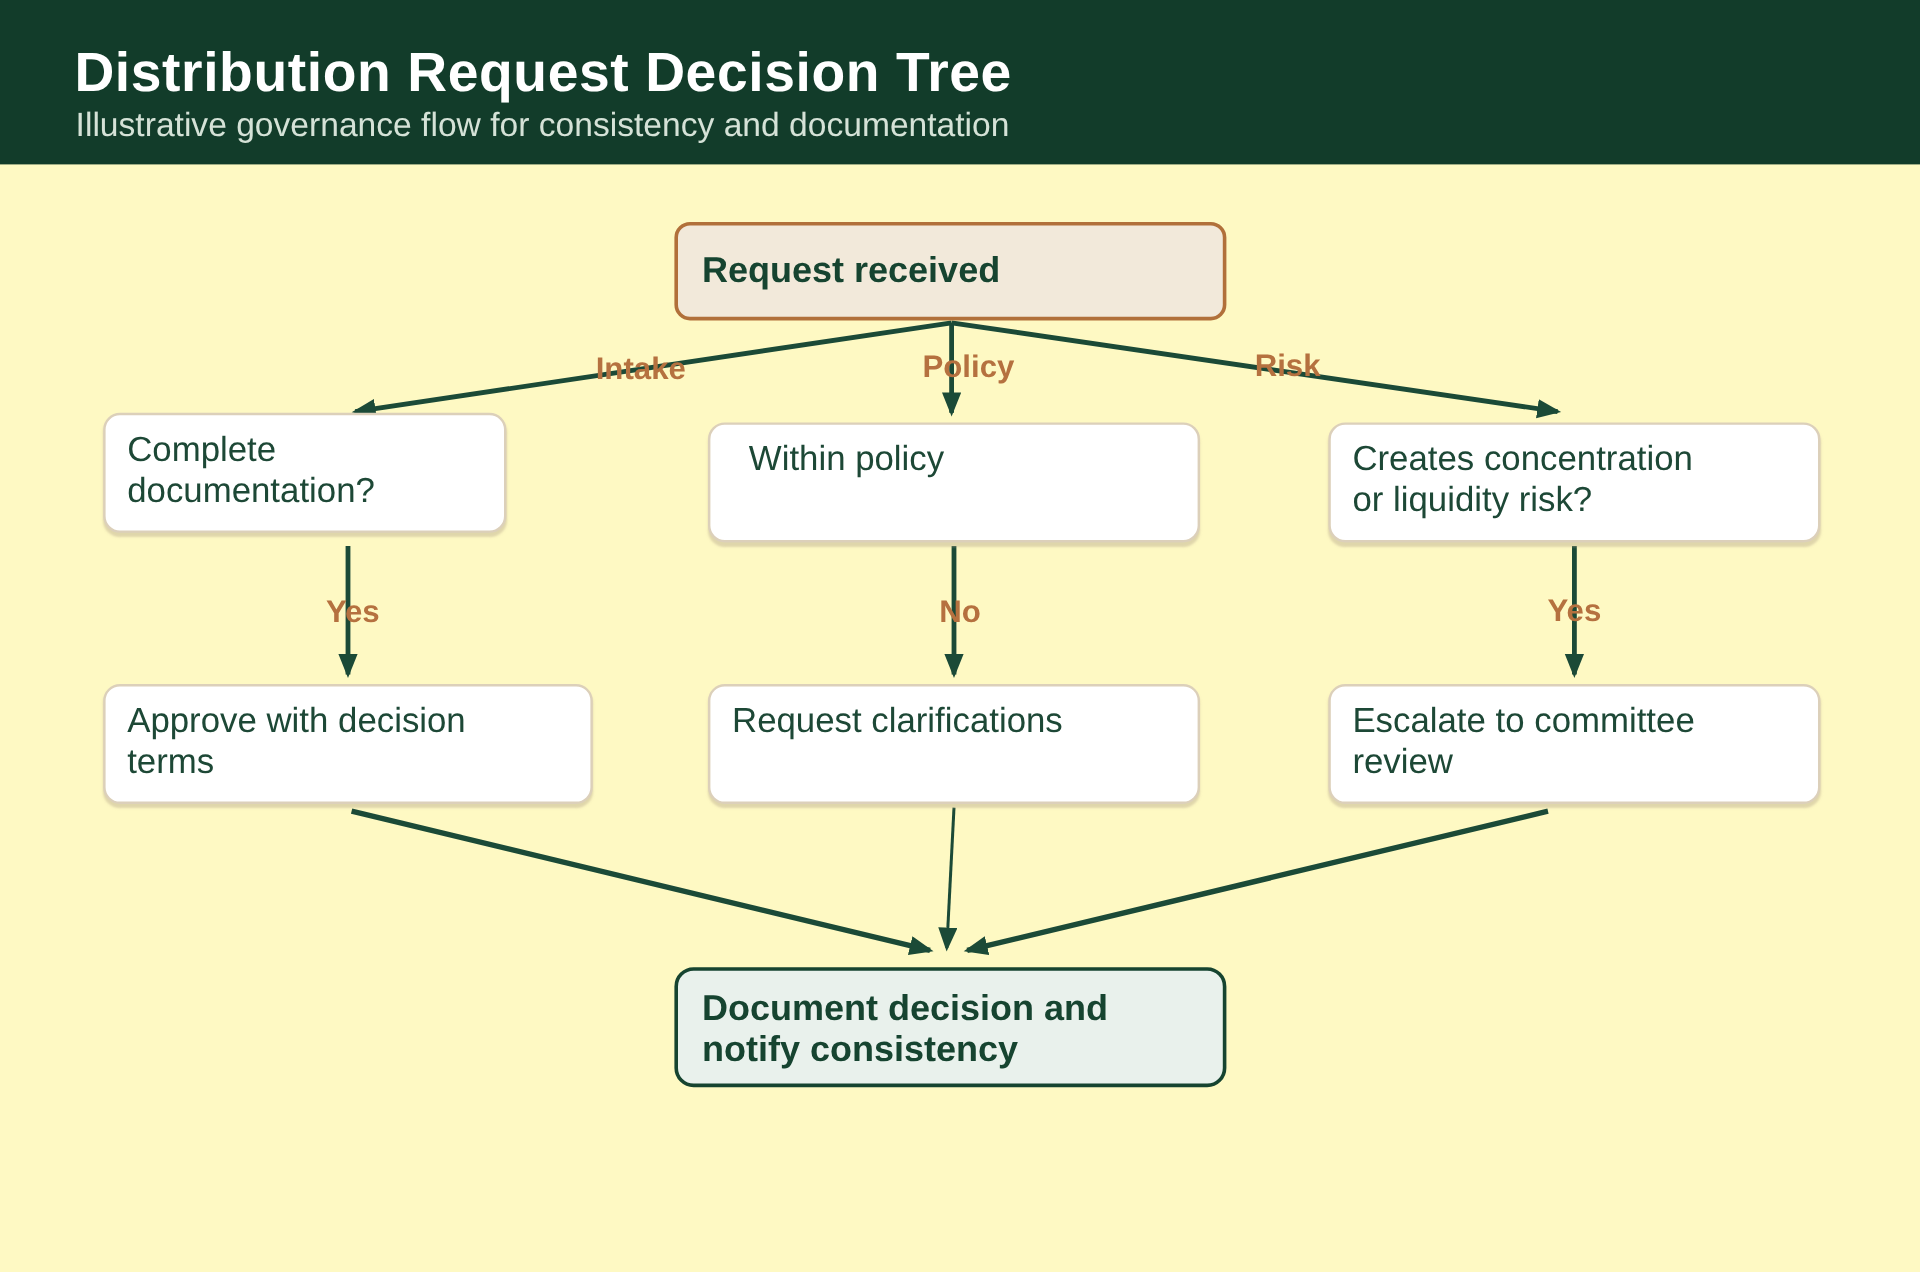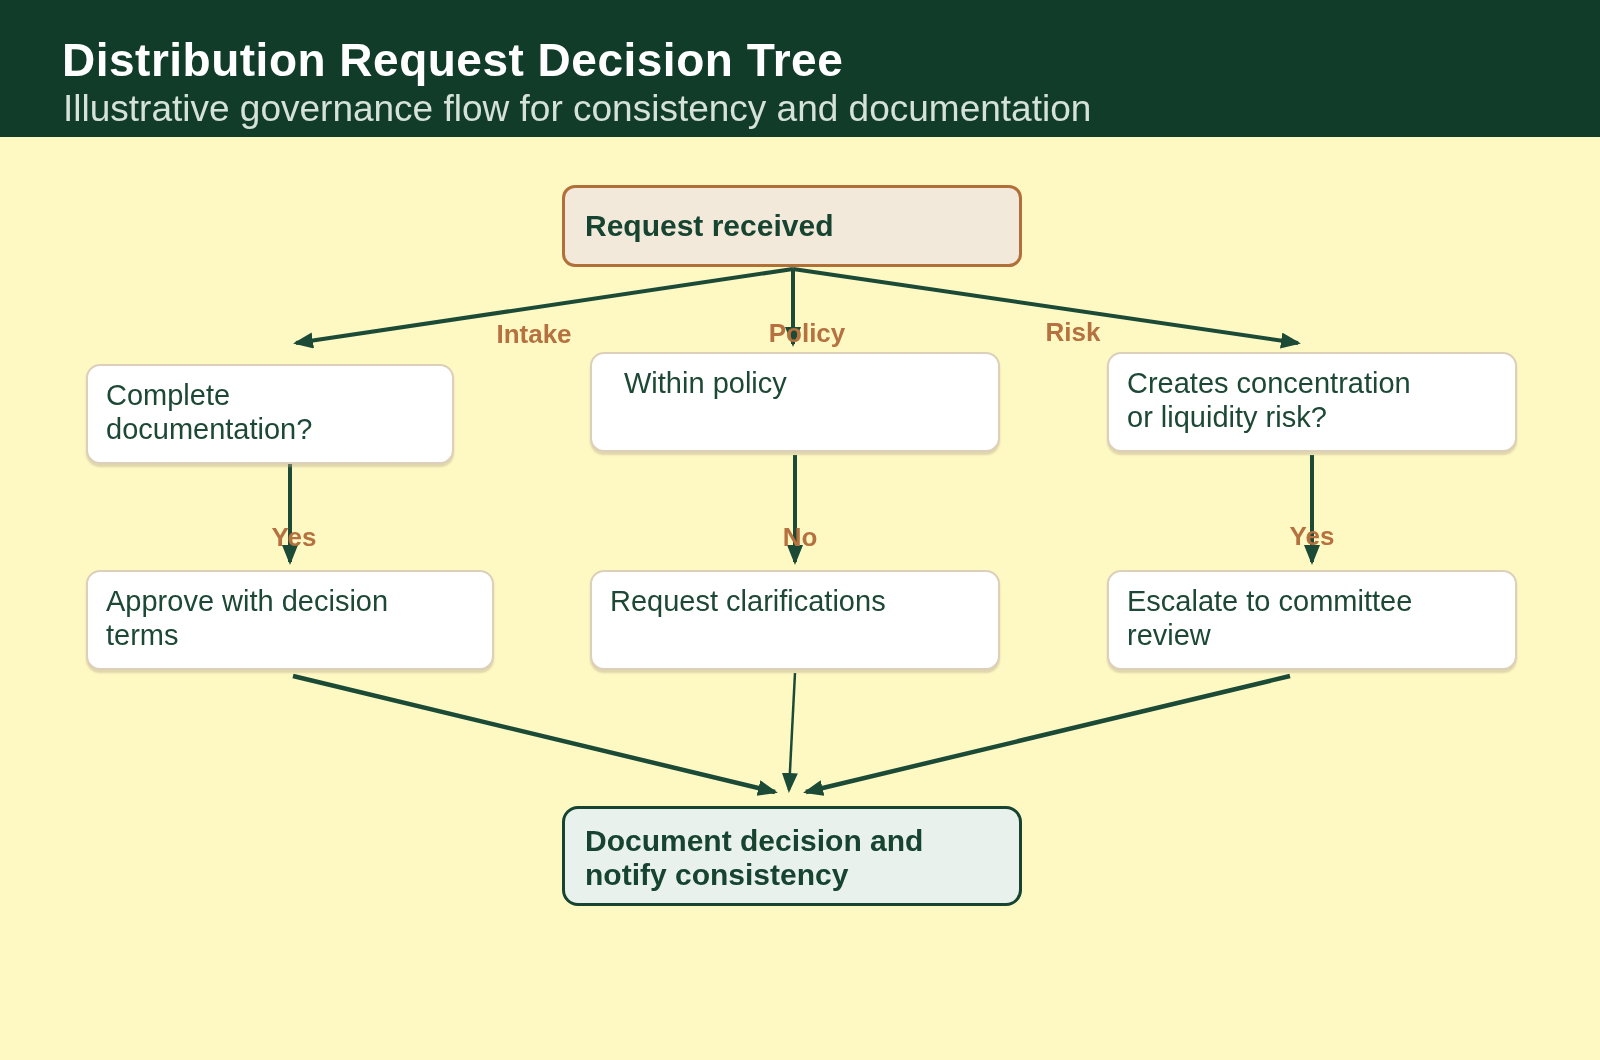--- a/index.html
+++ b/index.html
@@ -24,21 +24,21 @@
     left: 62px; top: 33px;
     font-size: 46px;
     font-weight: bold;
     color: #FFFFFF;
     letter-spacing: 0.5px;
     white-space: nowrap;
   }
   .header-subtitle {
     position: absolute;
     left: 63px; top: 88px;
-    font-size: 37px;
+    font-size: 28px;
     color: #D5E2D7;
     white-space: nowrap;
   }
 
   
   .edges {
     position: absolute;
     left: 0; top: 0;
     width: 1600px; height: 1060px;
     pointer-events: none;
@@ -67,21 +67,21 @@
     border-radius: 13px;
     font-size: 30px;
     font-weight: bold;
     color: #164430;
     display: flex;
     align-items: center;
     padding: 0 20px;
     box-shadow: none;
   }
 
-  .node-d1 { left: 86px;   top: 364px; width: 368px; height: 100px; }
+  .node-d1 { left: 86px;   top: 344px; width: 336px; height: 100px; }
   .node-d2 { left: 590px;  top: 352px; width: 410px; height: 100px; padding-left: 32px; }
   .node-d3 { left: 1107px; top: 352px; width: 410px; height: 100px; }
 
   .node-o1 { left: 86px;   top: 570px; width: 408px; height: 100px; }
   .node-o2 { left: 590px;  top: 570px; width: 410px; height: 100px; }
   .node-o3 { left: 1107px; top: 570px; width: 410px; height: 100px; }
 
   .node-final {
     left: 562px; top: 806px;
     width: 460px; height: 100px;
@@ -97,21 +97,20 @@
   }
 
   
   .edge-label {
     position: absolute;
     transform: translate(-50%, -50%);
     font-size: 26px;
     font-weight: bold;
     color: #B5713F;
     white-space: nowrap;
-    margin-top: 27px;
   }
   .lbl-intake { left: 534px;  top: 307px; }
   .lbl-policy { left: 807px;  top: 306px; }
   .lbl-risk   { left: 1073px; top: 305px; }
   .lbl-yes1   { left: 294px;  top: 510px; }
   .lbl-no     { left: 800px;  top: 510px; }
   .lbl-yes2   { left: 1312px; top: 509px; }
 </style>
 </head>
 <body>

